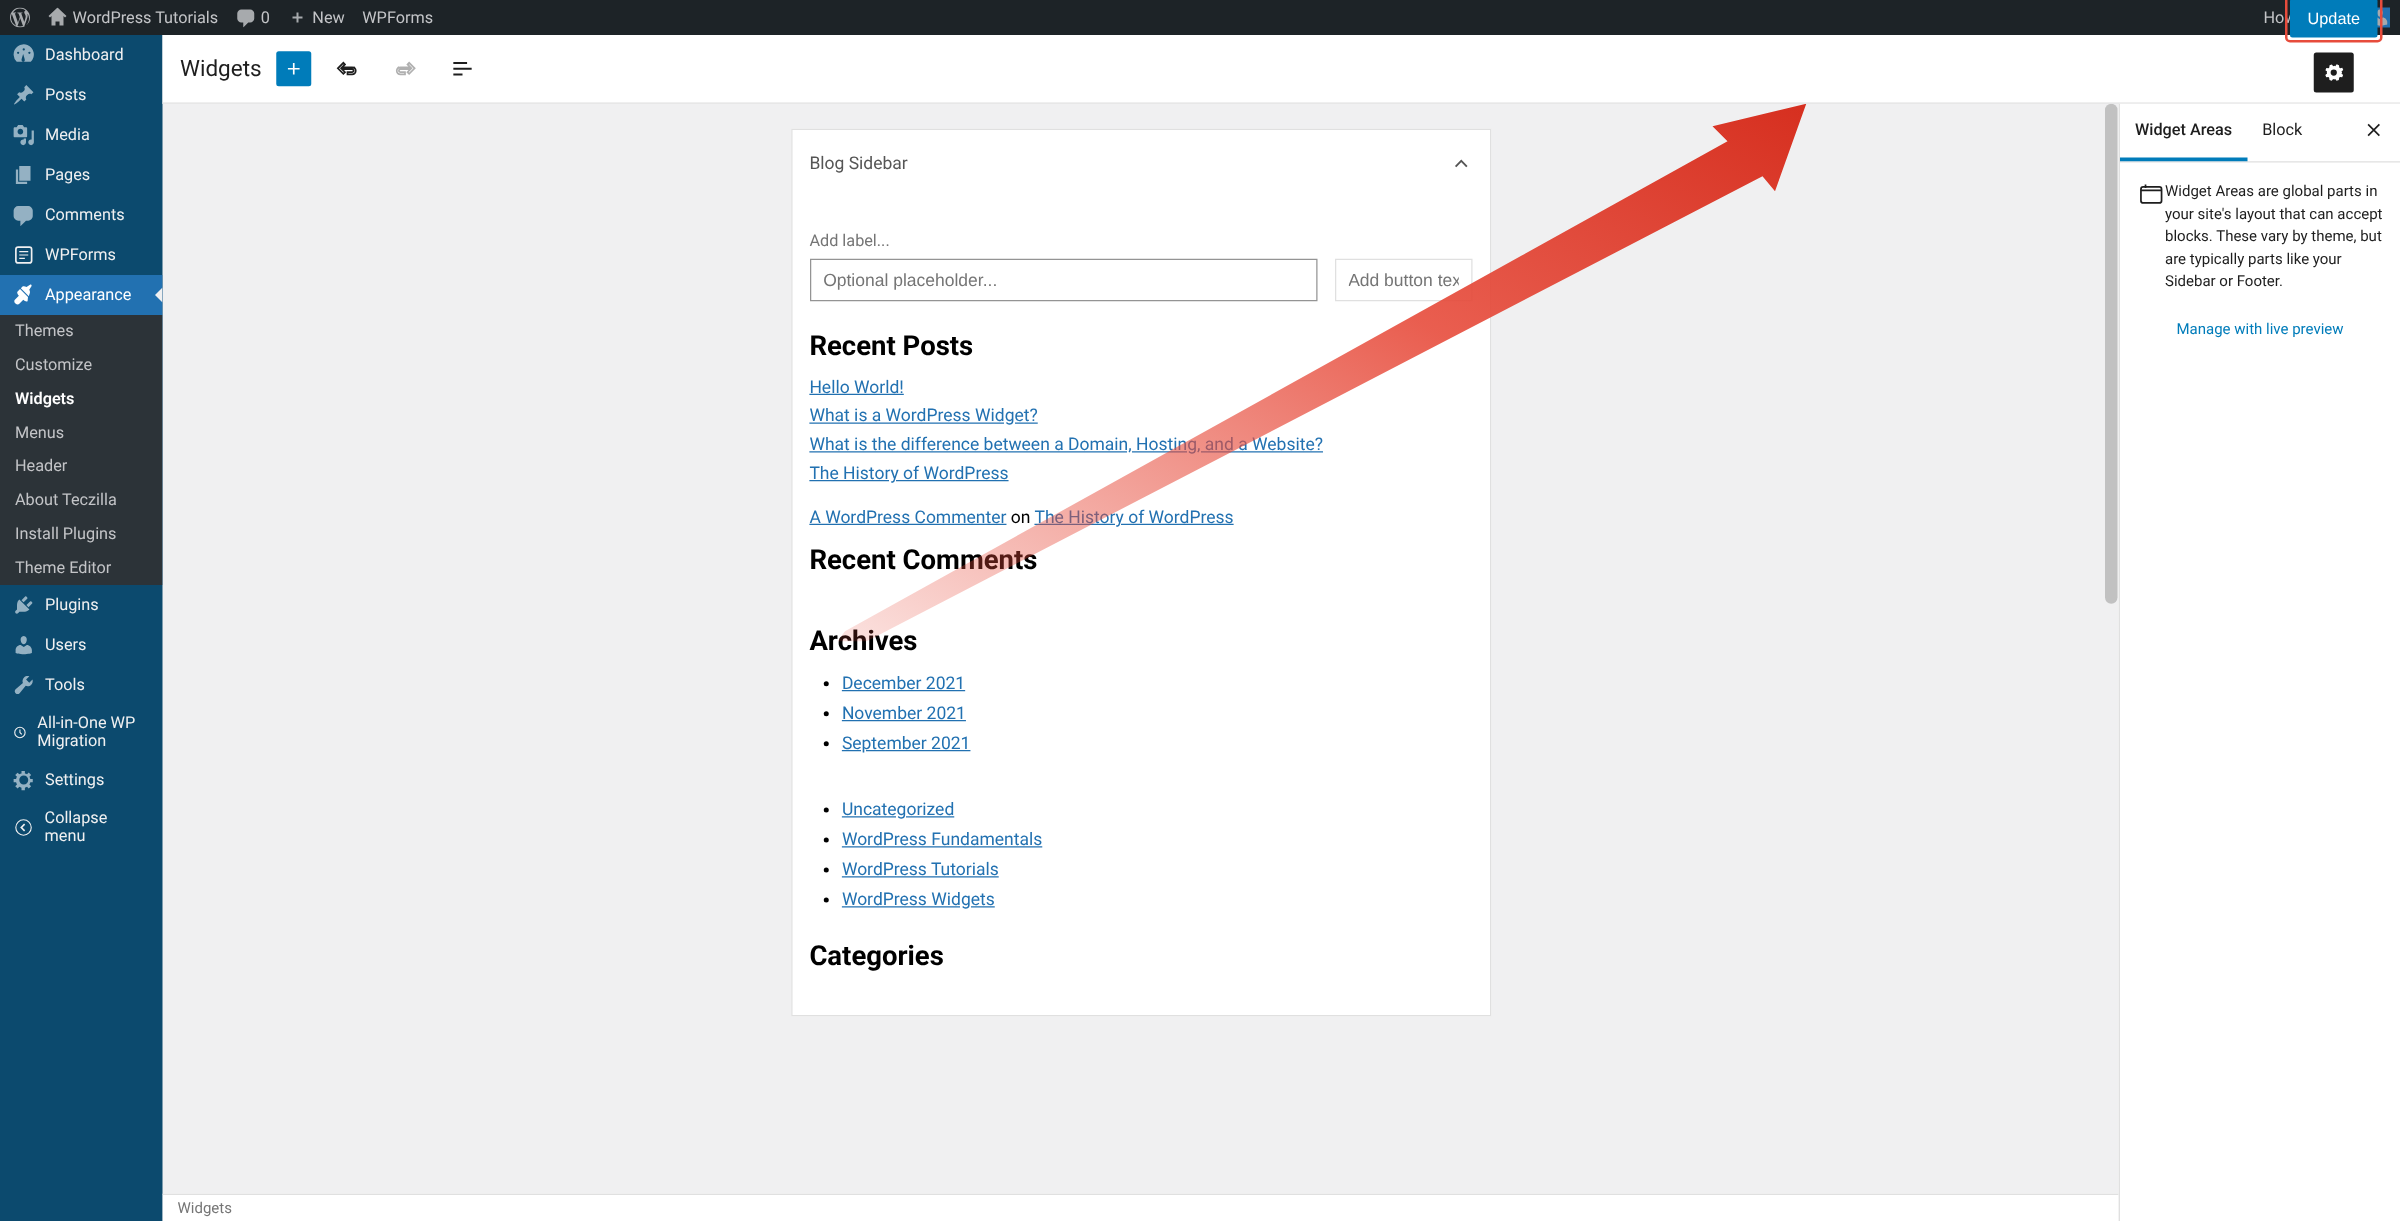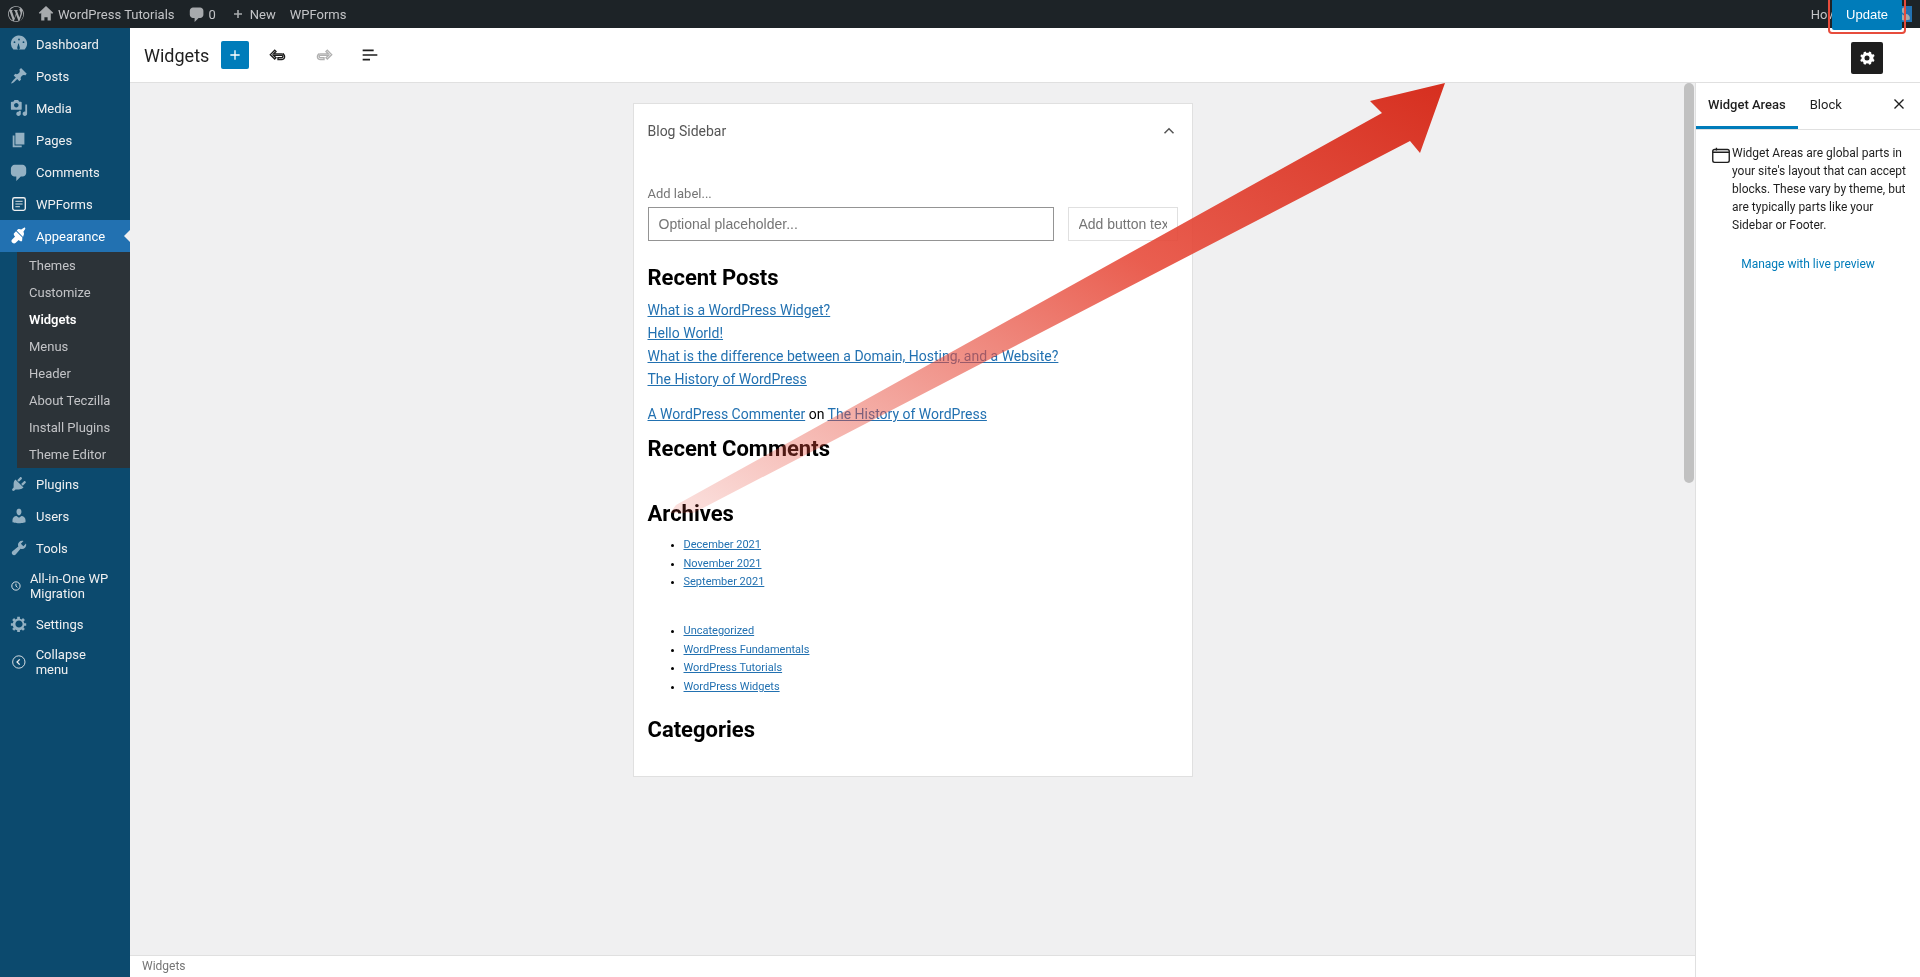--- a/index.html
+++ b/index.html
@@ -42,21 +42,21 @@
   color: #f0f0f1;
   cursor: pointer;
 }
 .sidebar-item svg { width:18px; height:18px; fill: rgba(240,246,252,.6); }
 .sidebar-item.active { background:#2271b1; color:#fff; position:relative; }
 .sidebar-item.active svg { fill:#fff; }
 .sidebar-item.active::after {
   content:""; position:absolute; right:0; top:50%; transform:translateY(-50%);
   border:6px solid transparent; border-right-color:#f0f0f1;
 }
-.sidebar-sub { background:#2c3338; font-size:13px;margin-left:17px; }
+.sidebar-sub { background:#2c3338; font-size:13px; }
 .sidebar-sub .sub-item { padding:6px 12px; color:#c3c4c7; cursor:pointer; }
 .sidebar-sub .sub-item.active { color:#fff; font-weight:600; }
 
 .content { flex:1; display:flex; flex-direction:column; min-width:0; }
 
 .top-toolbar {
   height:55px; background:#fff; border-bottom:1px solid #e0e0e0;
   display:flex; align-items:center; justify-content:space-between; padding:0 14px;
 }
 .tb-left { display:flex; align-items:center; gap:12px; }
@@ -82,21 +82,21 @@
 .wa-title { font-size:14px; color:#555; }
 .wa-body { padding:0 14px 24px; }
 .label-text { font-size:13px; color:#757575; margin-top:28px; display:block; }
 .input-row { display:flex; gap:14px; margin-top:6px; margin-bottom:24px; }
 .placeholder-input { flex:1; border:1px solid #949494; padding:8px 10px; font-size:14px; color:#333; }
 .btn-text-input { width:110px; border:1px solid #e0e0e0; padding:8px 10px; font-size:14px; color:#757575; text-align:center; }
 .wa-body h2 { font-size:22px; font-weight:700; margin:14px 0 10px; }
 .wa-body a { color:#2271b1; text-decoration:underline; }
 .link-list { display:flex; flex-direction:column; gap:2px; font-size:14px; line-height:1.5; }
 .comment-line { font-size:14px; margin-top:16px; }
-.wa-body ul { margin-left:36px; font-size:11px; line-height:1.7; }
+.wa-body ul { margin-left:26px; font-size:14px; line-height:1.7; }
 
 .right-panel {
   width:225px; background:#fff; border-left:1px solid #e0e0e0; flex-shrink:0; overflow-y:auto; position:relative;
 }
 .rp-tabs { display:flex; border-bottom:1px solid #e0e0e0; position:relative; }
 .rp-tab { padding:14px 12px; font-size:13px; color:#1e1e1e; cursor:pointer; }
 .rp-tab.active { border-bottom:3px solid #007cba; font-weight:500;text-align:right; }
 .rp-close { margin-left:auto; padding:12px; cursor:pointer; }
 .rp-close svg { width:18px; height:18px; }
 .rp-content { padding:14px; display:flex; gap:0; font-size:12px; color:#1e1e1e; line-height:1.5; }
@@ -315,22 +315,22 @@
           </div>
           <div class="wa-body">
             <span class="label-text">Add label...</span>
             <div class="input-row">
               <input class="placeholder-input" placeholder="Optional placeholder..." style="">
               <input class="btn-text-input" placeholder="Add button text..." style="">
             </div>
 
             <h2>Recent Posts</h2>
             <div class="link-list">
+              <a href="#">Hello World!</a>
               <a href="#">What is a WordPress Widget?</a>
-              <a href="#">Hello World!</a>
               <a href="#">What is the difference between a Domain, Hosting, and a Website?</a>
               <a href="#">The History of WordPress</a>
             </div>
             <div class="comment-line">
               <a href="#">A WordPress Commenter</a><span> on </span><a href="#">The History of WordPress</a>
             </div>
 
             <h2>Recent Comments</h2>
 
             <h2 style="margin-top:40px">Archives</h2>

